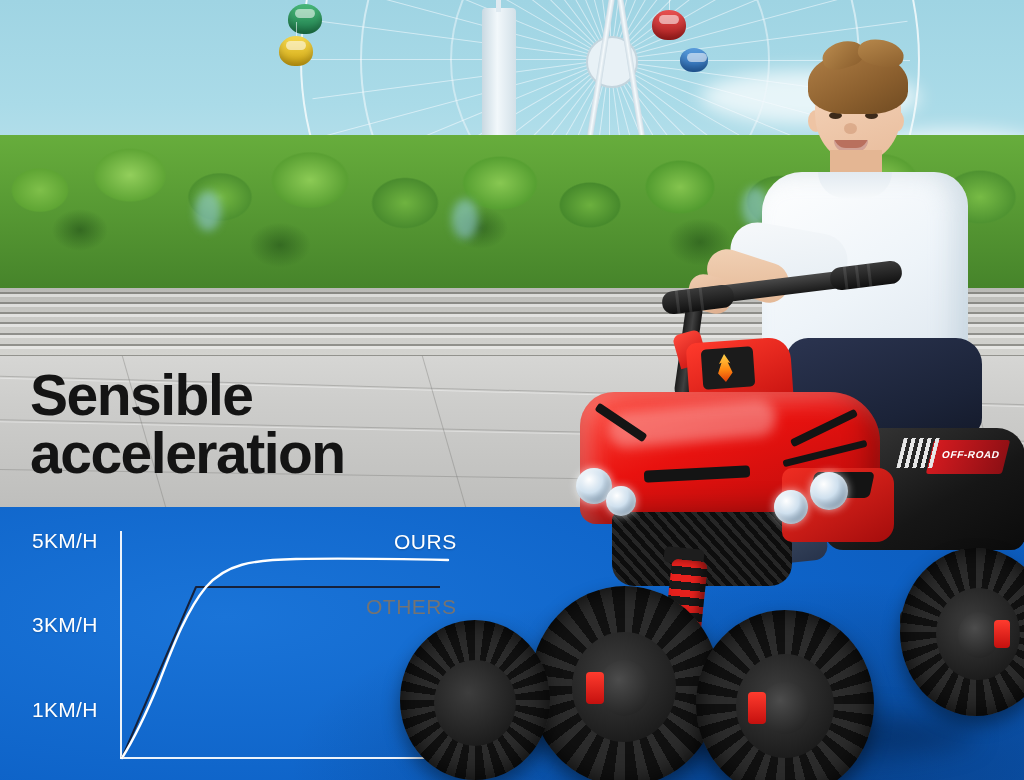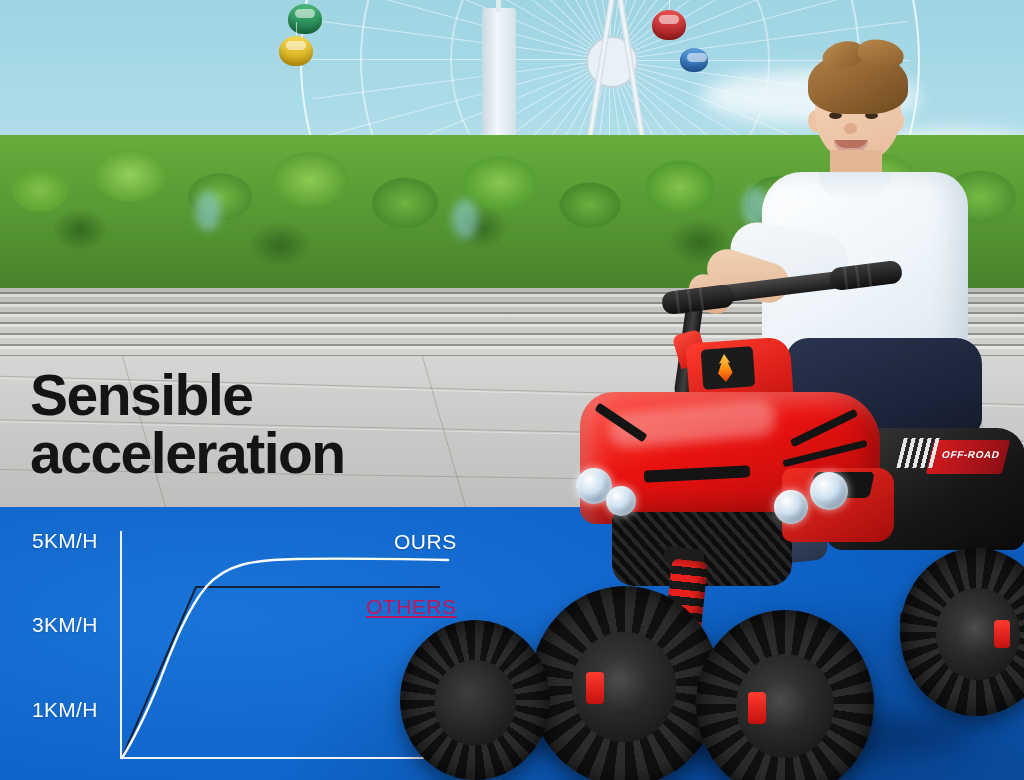--- a/index.html
+++ b/index.html
@@ -151,21 +151,21 @@
   .chart{position:absolute;left:0;top:507px;width:560px;height:316px;}
   .y-label{
     position:absolute;color:#fff;font-size:21px;letter-spacing:.3px;
     white-space:nowrap;text-shadow:0 1px 2px rgba(0,0,0,.18);
   }
   .axis-line{position:absolute;background:rgba(255,255,255,.92);}
   .series-label{
     position:absolute;font-size:21px;letter-spacing:.5px;white-space:nowrap;
   }
   .lbl-ours{color:#ffffff;text-shadow:0 1px 2px rgba(0,0,0,.22);}
-  .lbl-others{color:#be185d;text-decoration:underline;}
+  .lbl-others{color:#737373;}
   .lbl-time{color:#ffffff;font-size:21px;text-shadow:0 1px 2px rgba(0,0,0,.22);}
 
   
   .headline{
     position:absolute;left:30px;top:366px;
     font-size:57px;font-weight:bold;line-height:1.02;
     color:#141414;letter-spacing:-1.5px;
   }
   .headline div{display:block;}
 

